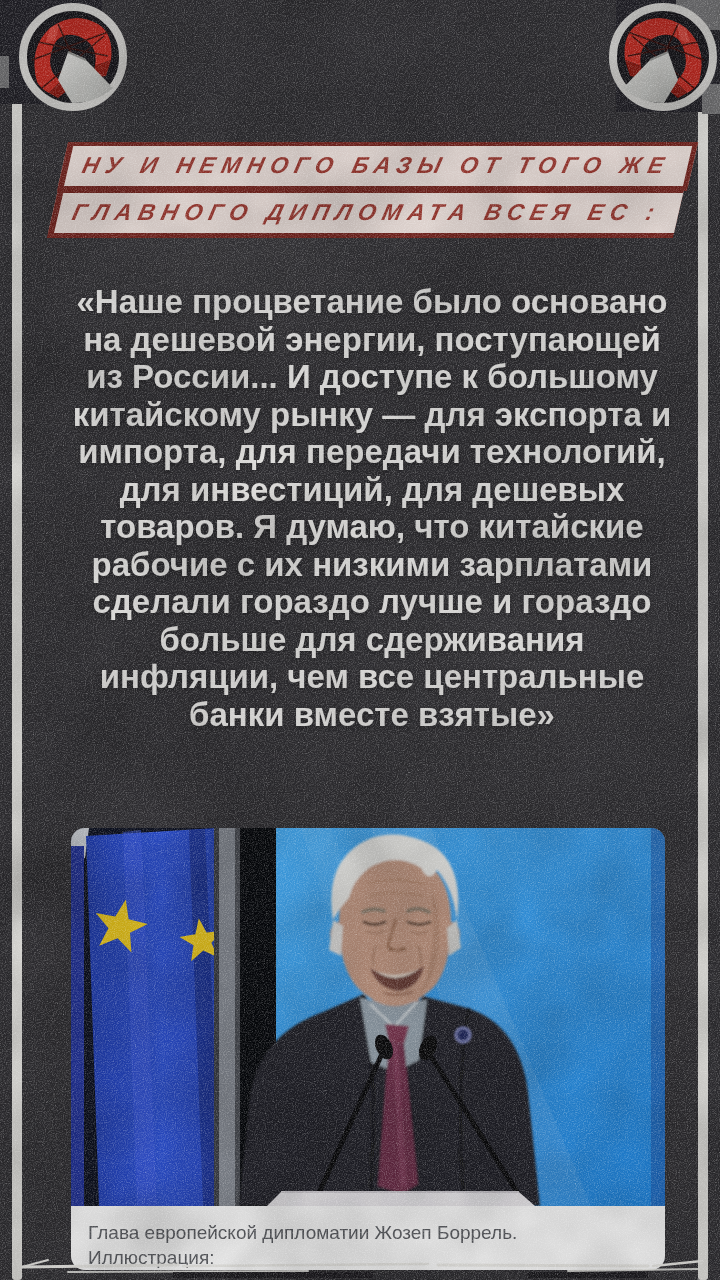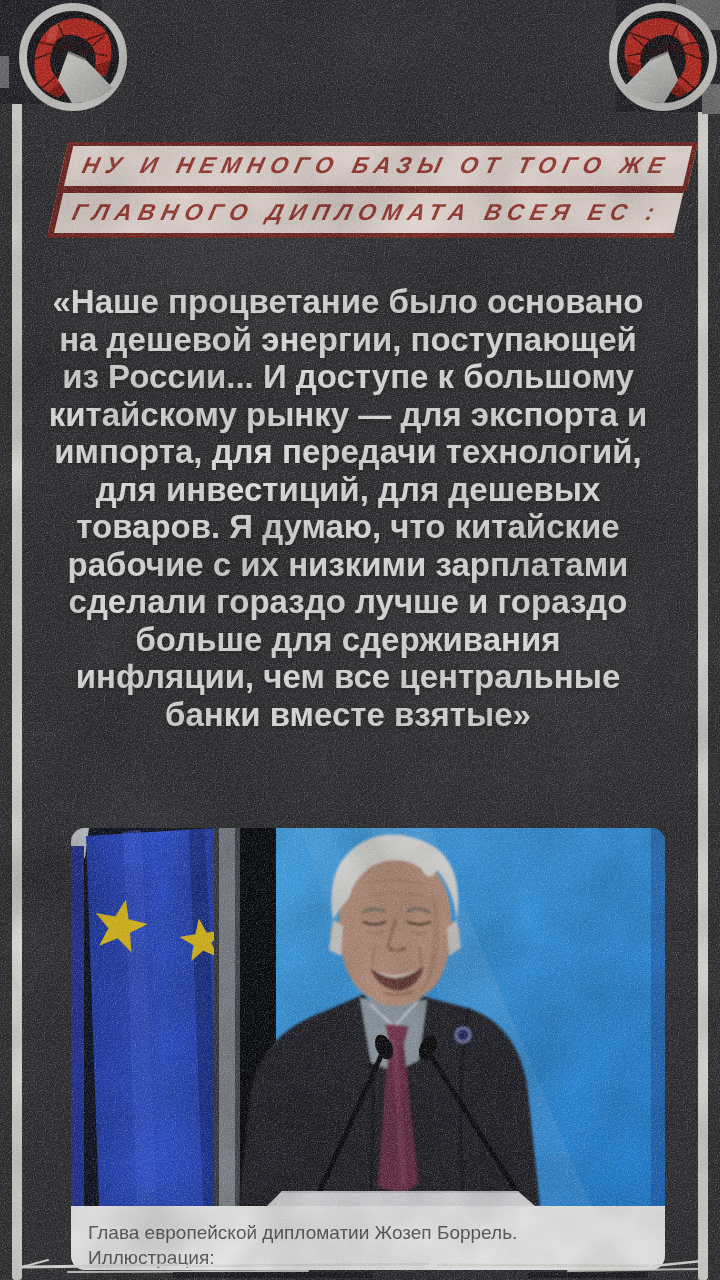--- a/index.html
+++ b/index.html
@@ -31,21 +31,21 @@
     font-size:23px;line-height:29px;
     font-weight:bold;font-style:italic;
     letter-spacing:6.5px;
     transform:skewX(-13deg);
     transform-origin:left bottom;
     white-space:nowrap;
   }
   .banner.first{margin-left:10px;border-right:5px solid #7c2721;}
   .banner.second{margin-top:3px;}
   .quote{
-    left:8px;top:283px;width:680px;z-index:4;
+    left:32px;top:283px;width:680px;z-index:4;
     color:#f4f3f1;font-size:33px;line-height:37.5px;font-weight:bold;
     text-align:center;white-space:pre-line;
     text-shadow:0 2px 5px rgba(0,0,0,0.35);
   }
   .photo-card{
     left:63px;top:820px;width:594px;height:442px;z-index:4;
     background:#ffffff;border-radius:14px;overflow:hidden;
   }
   .photo-area{display:block;width:594px;height:378px;}
   .caption{

